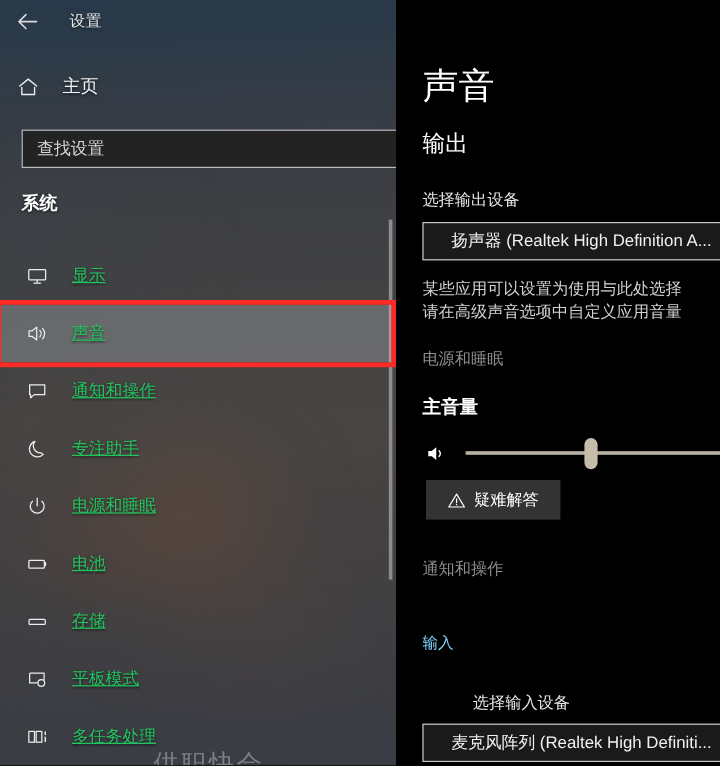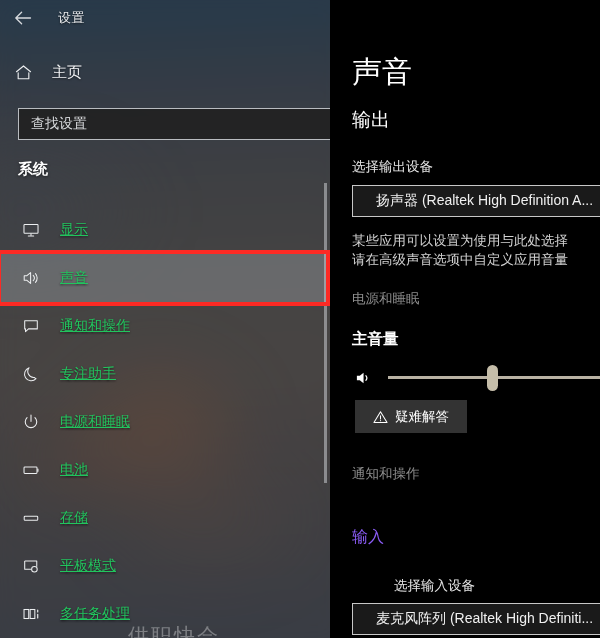--- a/index.html
+++ b/index.html
@@ -274,22 +274,22 @@
   #troubleshoot-btn .ts-label { font-size: 13.5px; color: #ffffff; }
 
   #manage-devices-link {
     position: absolute; left: 22px; top: 465px;
     font-size: 13.5px;
     color: #8d8d8d;
   }
 
   #input-heading {
     position: absolute; left: 22px; top: 527px;
-    font-size: 16px;
-    color: #8b5cf6;
+    font-size: 13px;
+    color: #7dd3fc;
     text-align: center;
   }
   #input-dd-label {
     position: absolute; left: 22px; top: 577px;
     font-size: 13.5px; color: #e6e6e6; margin-left: 42px;
   }
 </style>
 </head>
 <body>
 

